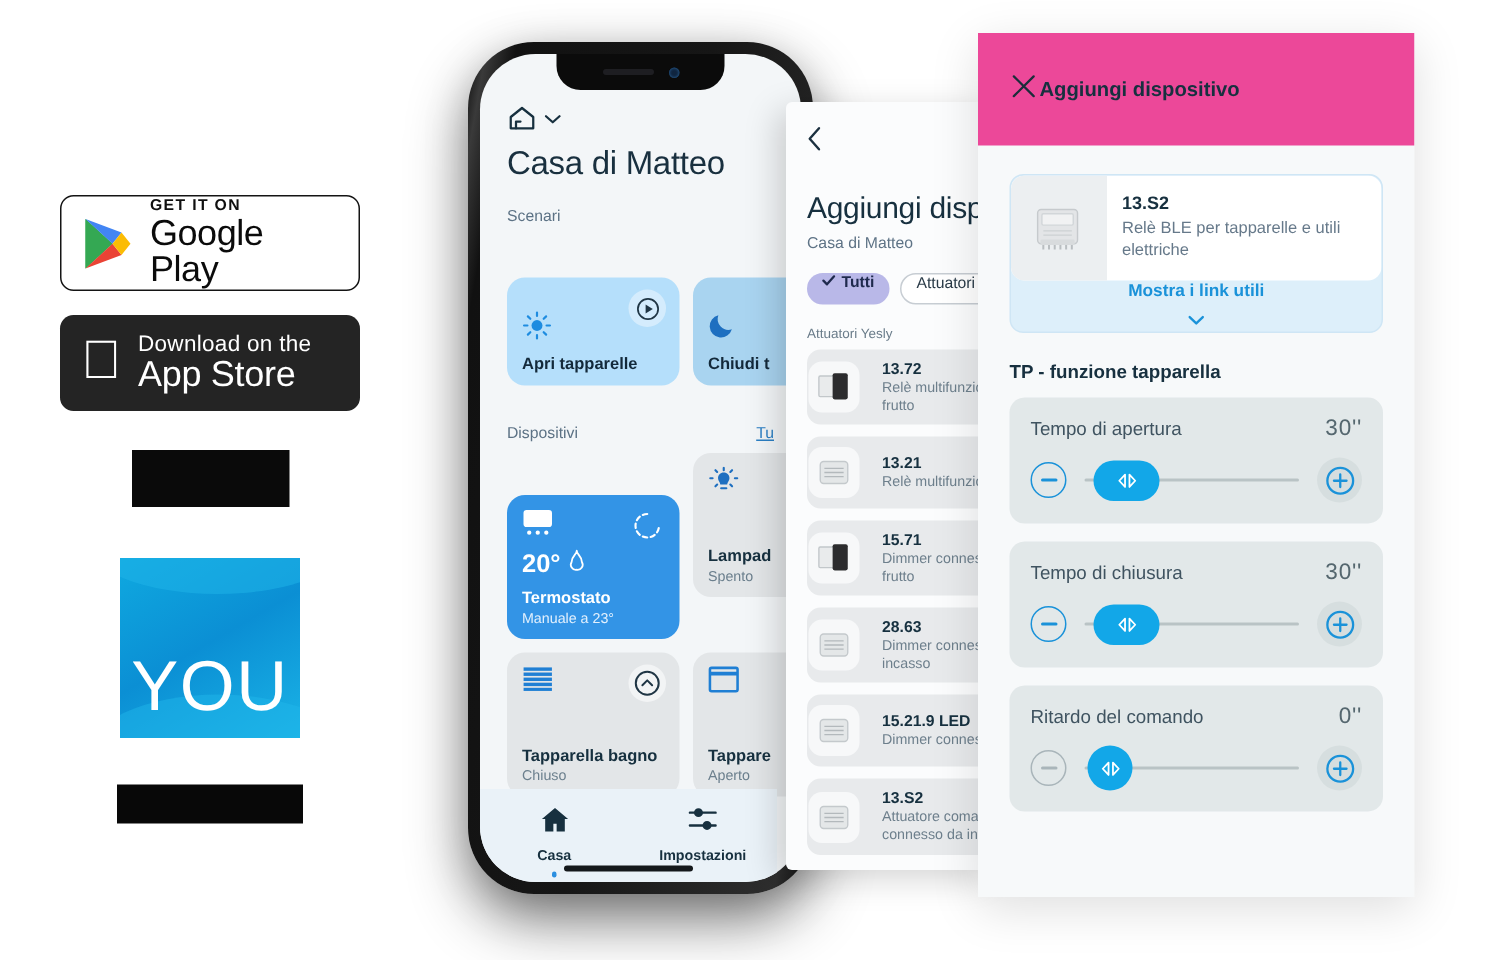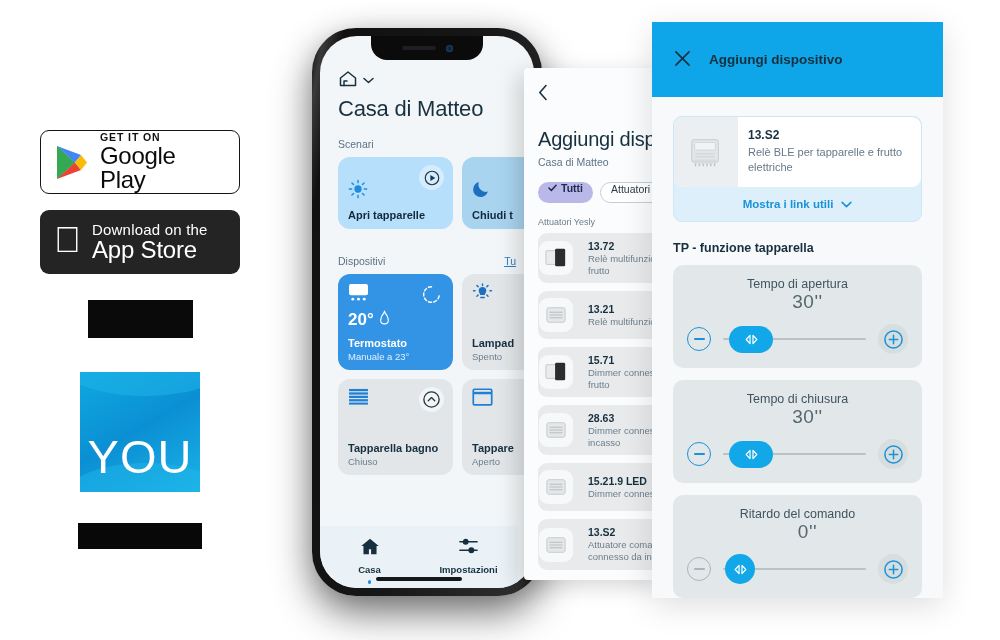--- a/index.html
+++ b/index.html
@@ -82,34 +82,34 @@
   .home-ico svg{ display:block; }
   .casa-title{ font-size:22px; color:#19303f; margin-top:8px; letter-spacing:-.2px; }
   .sec-label{ font-size:10.5px; color:#5c7285; margin-top:16px; margin-bottom:7px; }
   .sec-head{ display:flex; justify-content:space-between; align-items:baseline; margin-top:15px; margin-bottom:7px; }
   .sec-head .sec-label{ margin:0; }
   .link-blue{ font-size:10.5px; color:#2b7fc4; text-decoration:underline;margin-top:11px; }
 
   .cards-row{ display:flex; gap:9px; }
   .scen-card{
     width:115px; height:72px; border-radius:12px; background:#b5dffb;
-    padding:22px 10px; position:relative; flex:0 0 115px;
+    padding:22px 10px; position:relative; flex:0 0 115px;margin-top:28px;
   }
   .scen-card.dim{ background:#a9d4f0; }
   .scen-name{ position:absolute; left:10px; bottom:8px; font-size:11px; font-weight:700; color:#13293a; }
   .play-btn{
     position:absolute; right:9px; top:8px; width:25px;height:25px;border-radius:50%;
     background:rgba(255,255,255,.42); display:flex;align-items:center;justify-content:center;
   }
 
   .dev-card{
     width:115px; height:96px; border-radius:12px; background:#e3e6e8;
     padding:9px 10px; position:relative; flex:0 0 115px; margin-bottom:9px;
   }
-  .dev-card.active{ background:#3394e6; }
+  .dev-card.active{ background:#3394e6;margin-top:28px; }
   .dev-temp{ position:absolute; left:10px; top:36px; font-size:17px; font-weight:700; color:#fff; display:flex; align-items:center; gap:4px;}
   .dev-title{ position:absolute; left:10px; bottom:21px; font-size:11px; font-weight:700; color:#16303f; }
   .dev-card.active .dev-title{ color:#fff; }
   .dev-sub{ position:absolute; left:10px; bottom:8px; font-size:9.5px; color:#6b7f8d; }
   .dev-card.active .dev-sub{ color:#e2f0fd; }
   .round-btn{
     position:absolute; right:9px; top:8px; width:25px;height:25px;border-radius:50%;
     background:rgba(255,255,255,.55); display:flex;align-items:center;justify-content:center;
   }
   .dev-card.active .round-btn{ background:transparent; }
@@ -157,48 +157,48 @@
   .dev-item-txt{ min-width:0; }
   .dev-item-name{ font-size:10.5px; font-weight:700; color:#16303f; }
   .dev-item-desc{ font-size:9.5px; color:#6d7f8c; line-height:1.22; margin-top:1px; }
 
   
   .right-panel{
     position:absolute; left:652px; top:22px; width:291px; height:576px;
     background:#f7f9fa; box-shadow:0 8px 30px rgba(0,0,0,.13); overflow:hidden;
   }
   .rp-head{
-    height:75px; background:#0ea5e9; display:flex; align-items:center; gap:18px; padding:0 22px;
+    height:75px; background:#ec4899; display:flex; align-items:center; gap:2px; padding:0 22px;
   }
   .rp-x{ font-size:19px; color:#1b2d3a; line-height:1; }
   .rp-title{ font-size:13.5px; font-weight:700; color:#17303f; }
   .rp-body{ padding:19px 21px 0 21px; }
 
   .prod-card{
     background:#ddeffa; border-radius:9px; overflow:hidden;
     border:1px solid #cfe6f5;
   }
   .prod-top{ display:flex; gap:0; background:#fff; border-radius:9px; }
   .prod-img{
     width:64px; height:70px; flex:0 0 64px; background:#eceff1;
     display:flex; align-items:center; justify-content:center; border-radius:9px 0 0 9px;
   }
   .prod-txt{ padding:11px 12px 10px 10px; }
   .prod-name{ font-size:12px; font-weight:700; color:#17303f; }
   .prod-desc{ font-size:11px; color:#66798a; line-height:1.32; margin-top:3px; }
   .prod-link{
     height:34px; display:flex; align-items:center; justify-content:center; gap:8px;
-    font-size:11.5px; font-weight:700; color:#1a92d9;
+    font-size:11.5px; font-weight:700; color:#1a92d9;flex-direction:column;
   }
   .rp-section-title{ font-size:12.5px; font-weight:700; color:#17303f; margin:19px 0 10px 0; }
 
   .sl-card{ background:#e2e8e9; border-radius:10px; padding:12px 14px 14px 14px; margin-bottom:12px; }
-  .sl-top{ display:flex; justify-content:space-between; align-items:center;flex-direction:column; }
+  .sl-top{ display:flex; justify-content:space-between; align-items:center; }
   .sl-label{ font-size:12.5px; color:#3f5360; }
-  .sl-val{ font-size:19px; color:#55676f; letter-spacing:.5px;margin-left:20px; }
+  .sl-val{ font-size:15px; color:#55676f; letter-spacing:.5px;margin-left:20px; }
   .sl-row{ display:flex; align-items:center; gap:12px; margin-top:11px; }
   .circ-btn{
     width:24px;height:24px;border-radius:50%;border:1.6px solid #1a92d9;
     display:flex;align-items:center;justify-content:center; flex:0 0 24px;
     background:transparent;
   }
   .circ-btn.dis{ border-color:#a9b5ba; }
   .circ-bar{ width:11px;height:1.7px;background:#1a92d9;border-radius:2px; }
   .circ-btn.dis .circ-bar{ background:#a9b5ba; }
   .plus-wrap{ width:30px;height:30px;border-radius:50%;background:#d6dedf;display:flex;align-items:center;justify-content:center;flex:0 0 30px; }
@@ -537,21 +537,21 @@
             <svg width="40" height="38" viewBox="0 0 42 40">
               <rect x="6" y="7" width="28" height="24" rx="2.5" fill="#e3e5e7" stroke="#c6cacd"></rect>
               <rect x="9" y="10" width="22" height="8" rx="1" fill="#f1f2f3" stroke="#d2d6d9"></rect>
               <path d="M10 22h20M10 25h20" stroke="#cdd1d4" stroke-width="1"></path>
               <rect x="8" y="28" width="24" height="4" rx="1" fill="#d8dbdd"></rect>
               <path d="M10 32v3M14 32v3M18 32v3M22 32v3M26 32v3M30 32v3" stroke="#b9bec1" stroke-width="1.4"></path>
             </svg>
           </span>
           <span class="prod-txt">
             <span class="prod-name" style="display:block">13.S2</span>
-            <span class="prod-desc" style="display:block">Relè BLE per tapparelle e frutto elettriche</span>
+            <span class="prod-desc" style="display:block">Relè BLE per tapparelle e utili elettriche</span>
           </span>
         </div>
         <div class="prod-link">
           <span>Mostra i link utili</span>
           <span>
             <svg width="11" height="7" viewBox="0 0 12 8" fill="none" stroke="#1a92d9" stroke-width="1.8" stroke-linecap="round" stroke-linejoin="round">
                 <path d="M1 1.6 6 6.4 11 1.6"></path>
               </svg>
           </span>
         </div>

